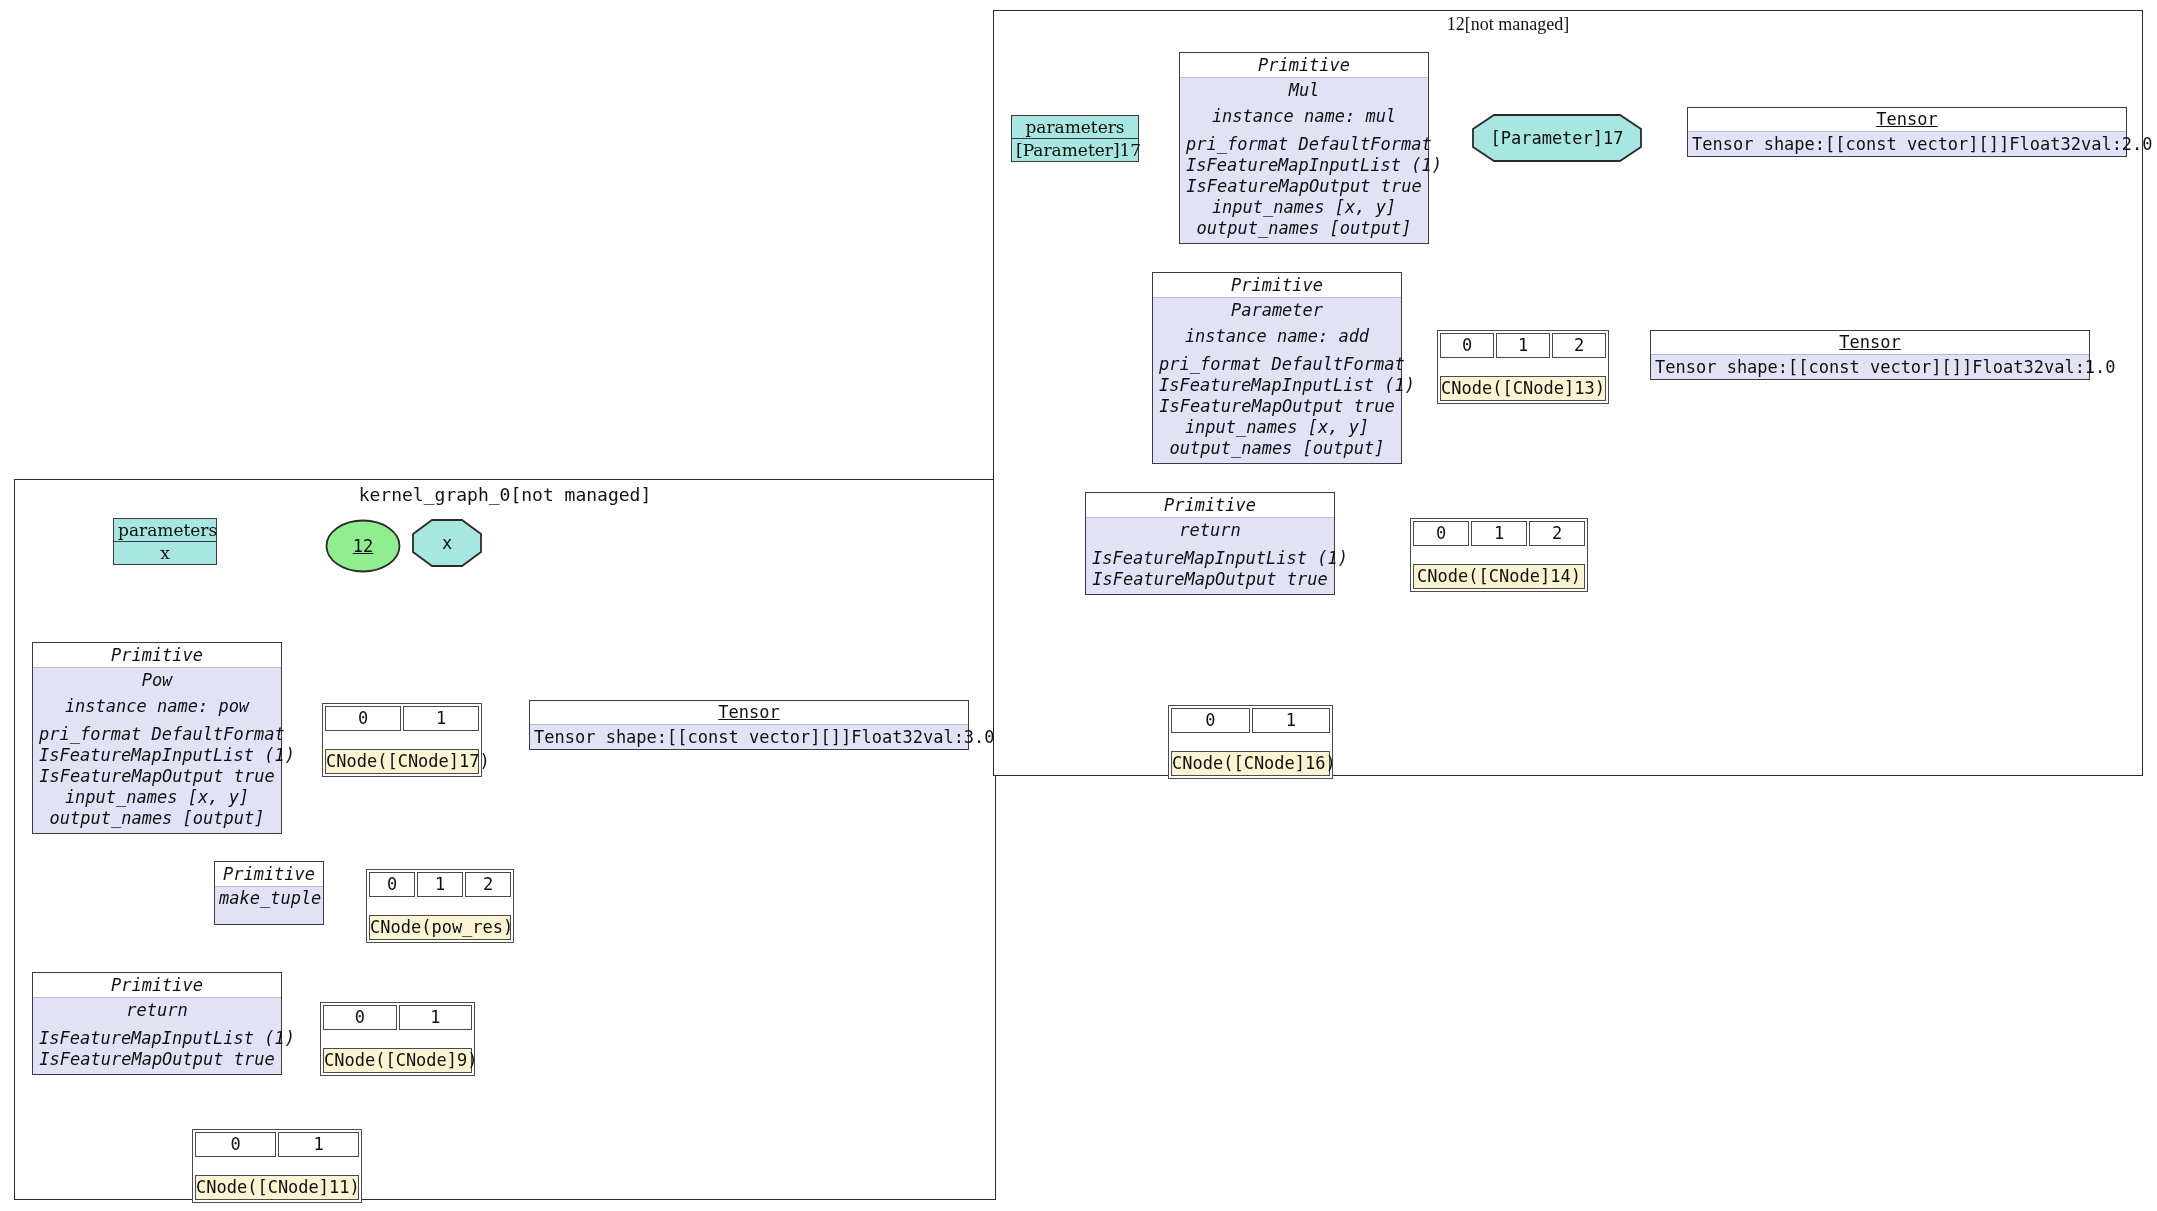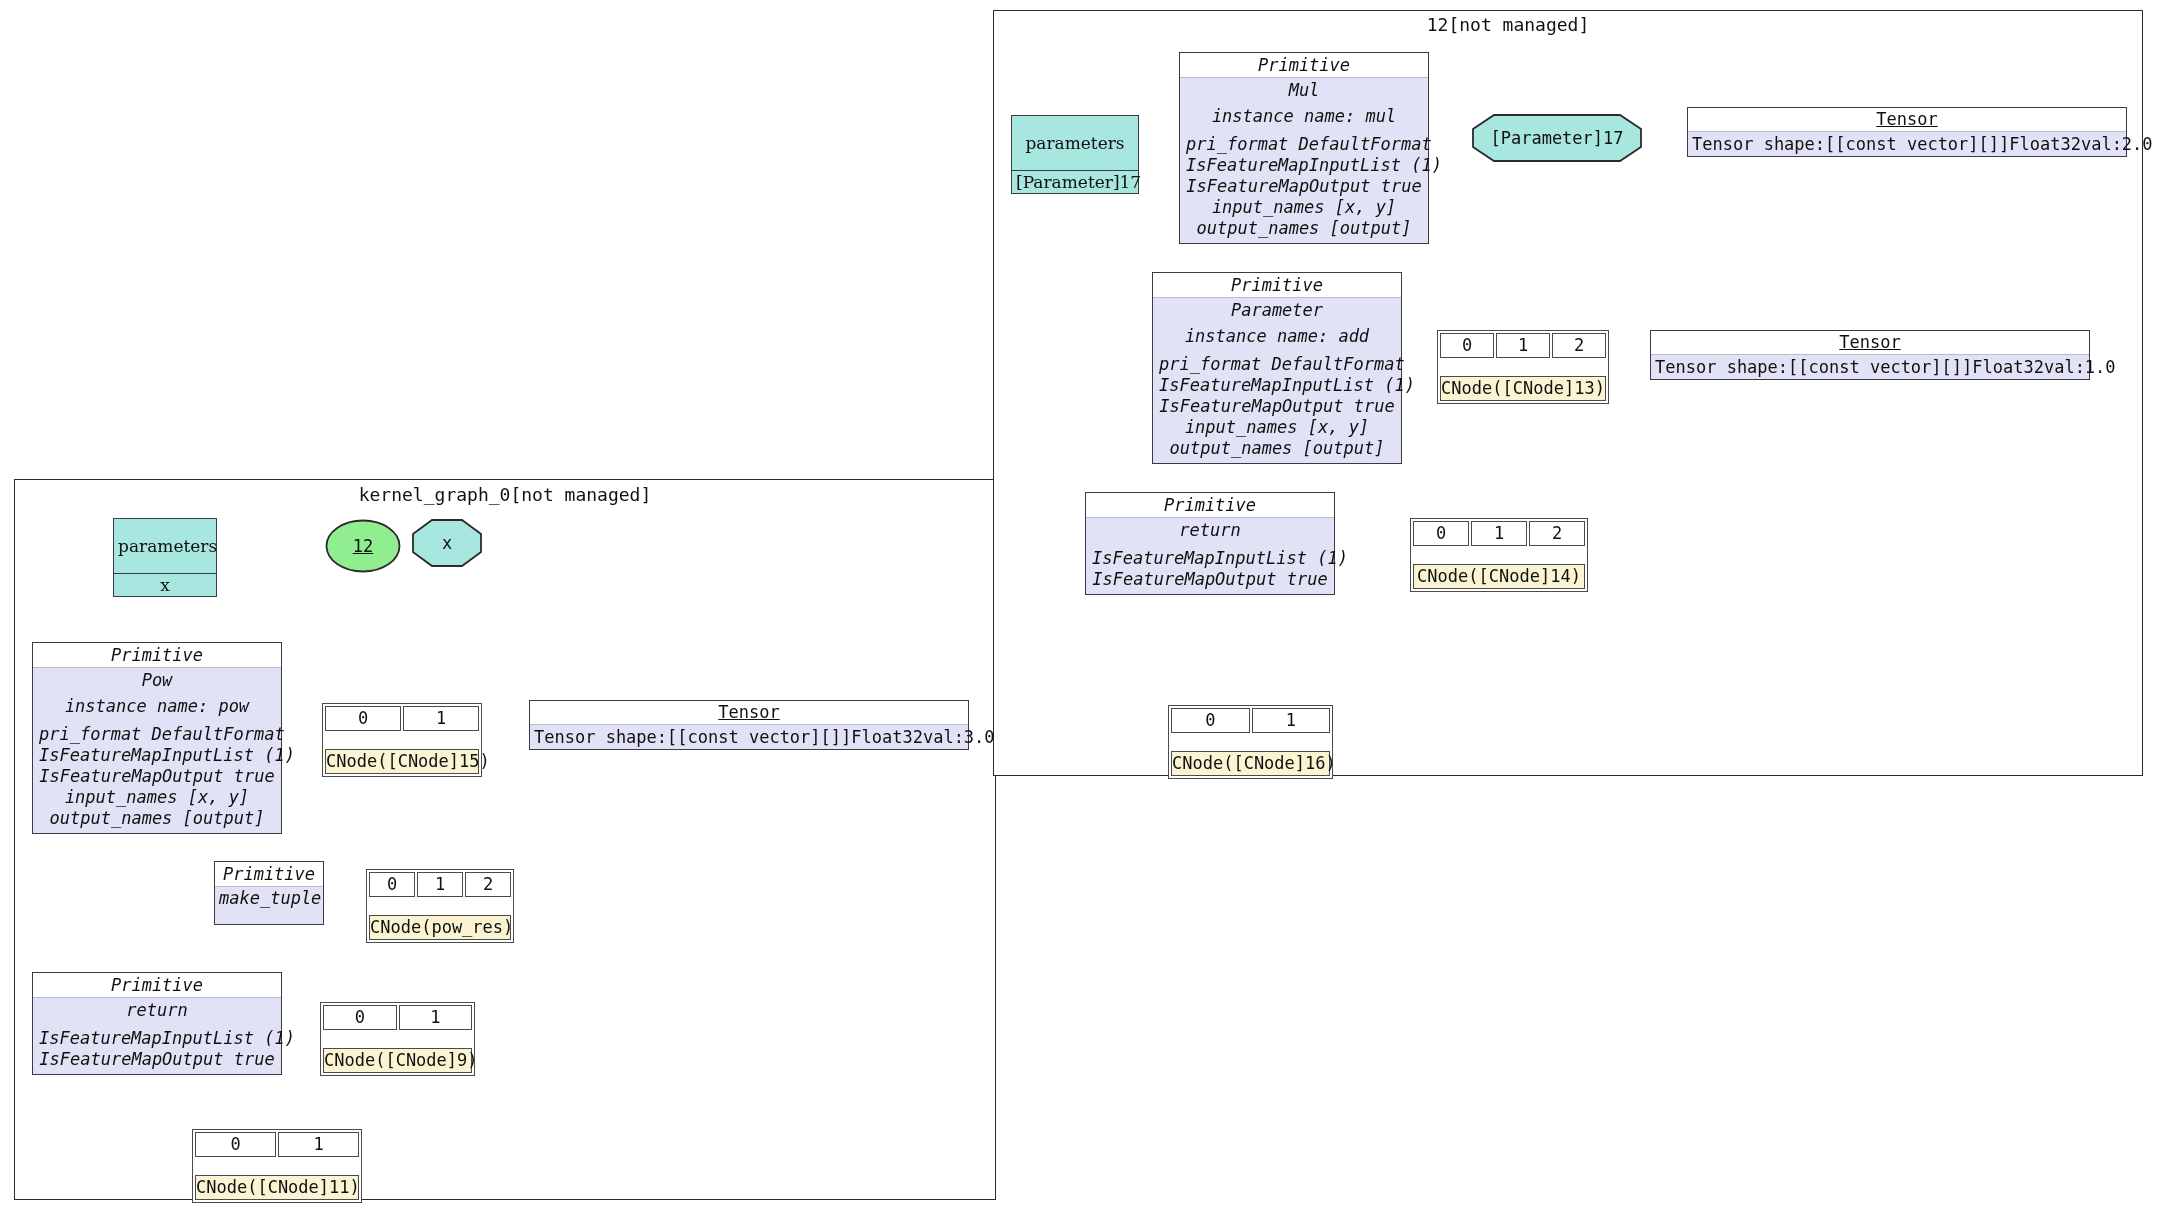--- a/index.html
+++ b/index.html
@@ -65,21 +65,21 @@
   }
 
   
   .params{
     box-sizing:border-box;border:1.6px solid #3a3a46;background:#a8e6e0;
     text-align:center;color:#101010;
   }
   .params .ptitle{
     font-family:"DejaVu Serif","Liberation Serif",serif;
     font-size:17px;line-height:22px;border-bottom:1.4px solid #3a3a46;
-    white-space:nowrap;padding:16px 4px;
+    white-space:nowrap;padding:0 4px;
   }
   .params .pitem{
     font-family:"DejaVu Serif","Liberation Serif",serif;
     font-size:17px;line-height:22px;white-space:nowrap;padding:0 4px;
   }
   .octa-wrap{position:absolute;}
   .octa-wrap svg{position:absolute;left:0;top:0;}
   .octa-wrap .octa-txt{
     position:absolute;left:0;top:0;width:100%;height:100%;
     display:flex;align-items:center;justify-content:center;
@@ -145,21 +145,21 @@
 
     <path d="M1210,601 L1210,705" stroke="#1a1a1a" stroke-width="2.4" stroke-dasharray="9,8" fill="none" marker-end="url(#arr)"></path>
 
     <path d="M1452,578 C1420,640 1370,710 1300,716" stroke="#1a1a1a" stroke-width="2.2" fill="none" marker-end="url(#arr)"></path>
   </svg>
 
   <div class="cluster" style="left:14px;top:479px;width:982px;height:721px;"></div>
   <div class="cluster-title" style="left:14px;top:484px;width:982px;">kernel_graph_0[not managed]</div>
 
   <div class="cluster" style="left:993px;top:10px;width:1150px;height:766px;"></div>
-  <div class="cluster-title" style="left:993px;top:14px;width:1030px;">12[not managed]</div>
+  <div class="cluster-title" style="left:993px;top:14px;width:1030px;font-family:Liberation Serif, serif;">12[not managed]</div>
 
   <div class="params node" style="left:113px;top:518px;width:104px;">
     <div class="ptitle">parameters</div>
     <div class="pitem">x</div>
   </div>
 
   <div class="elli-wrap" style="left:325px;top:519px;width:76px;height:54px;">
     <svg width="76" height="54" xmlns="http://www.w3.org/2000/svg">
       <ellipse cx="38" cy="27" rx="36.5" ry="25.5" fill="#90ee90" stroke="#2b2b2b" stroke-width="1.8"></ellipse>
     </svg>
@@ -185,21 +185,21 @@
       <div class="line">input_names [x, y]</div>
       <div class="line">output_names [output]</div>
     </div>
   </div>
 
   <div class="cnode node" style="left:322px;top:703px;width:160px;">
     <div class="ports">
       <div class="port">0</div>
       <div class="port">1</div>
     </div>
-    <div class="label">CNode([CNode]15)</div>
+    <div class="label">CNode([CNode]17)</div>
   </div>
 
   <div class="tensor node" style="left:529px;top:700px;width:440px;">
     <div class="hdr">Tensor</div>
     <div class="val">Tensor shape:[[const vector][]]Float32val:3.0</div>
   </div>
 
   <div class="prim node" style="left:214px;top:861px;width:110px;">
     <div class="hdr">Primitive</div>
     <div class="body" style="padding:1px 4px 15px 4px;">

